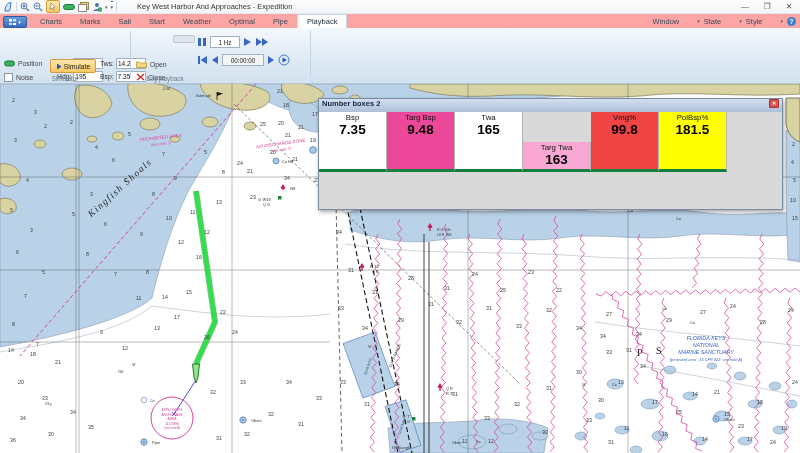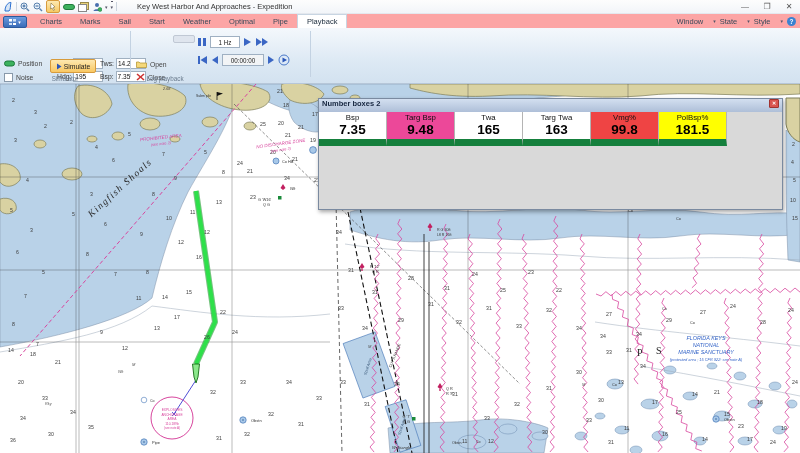--- a/index.html
+++ b/index.html
@@ -19,21 +19,21 @@
   .appbtn .grid{width:7px;height:6px;background:
      linear-gradient(#fff,#fff) 0 0/3px 2.5px no-repeat,
      linear-gradient(#cfe0f4,#cfe0f4) 4px 0/3px 2.5px no-repeat,
      linear-gradient(#cfe0f4,#cfe0f4) 0 3.5px/3px 2.5px no-repeat,
      linear-gradient(#fff,#fff) 4px 3.5px/3px 2.5px no-repeat;}
   .appbtn .caret{color:#fff;}
   #tab-strip{display:flex;}
   .tab{padding:0 9px;display:flex;align-items:center;}
   .tab.active{background:#fff;border:1px solid #c8d5e2;border-bottom:none;color:#1a2a3a;}
   .tr-right{margin-left:auto;display:flex;align-items:center;gap:4px;padding-right:4px;}
-  .tr-item{display:flex;align-items:center;gap:10px;}
+  .tr-item{display:flex;align-items:center;gap:18px;}
   .helpbtn{width:9px;height:9px;border-radius:50%;background:#3b82d0;color:#fff;font-size:6.5px;font-weight:bold;display:flex;align-items:center;justify-content:center;}
   
   .ribbon{position:absolute;left:0;top:28px;width:800px;height:56px;background:linear-gradient(#f4f8fc,#dde9f4 60%,#d3e2f0);border-bottom:1px solid #b6c6d8;box-sizing:border-box;font-size:6.8px;color:#333;}
   .vsep{position:absolute;top:3px;height:46px;width:1px;background:#c3d2e2;}
   .grouplabel{position:absolute;top:47px;font-size:6.3px;color:#6a7b8d;text-align:center;}
   .fld{position:absolute;display:flex;align-items:center;gap:2px;}
   .fld input{width:26px;height:9px;font-size:6.5px;font-family:"Liberation Sans",sans-serif;border:1px solid #a0b0c0;padding:0 1px;background:#fff;color:#111;}
   .chk{width:7px;height:7px;background:#fff;border:1px solid #8899aa;display:inline-block;}
   .lbl-ico{position:absolute;display:flex;align-items:center;gap:3px;color:#444;}
   .simbtn{position:absolute;left:50px;top:31px;width:44px;height:12px;background:linear-gradient(#fde8b0,#f9c863);border:1px solid #d79b3c;border-radius:2px;display:flex;align-items:center;justify-content:center;gap:2px;font-size:6.8px;color:#222;}
@@ -41,21 +41,21 @@
   .tbox{height:10px;border:1px solid #9fb0c2;background:#fff;display:flex;align-items:center;justify-content:center;font-size:6.3px;color:#222;}
   .transport{position:absolute;left:197px;top:8px;}
   .trow{display:flex;align-items:center;gap:3px;margin-bottom:6px;}
   
   .chart{position:absolute;left:0;top:84px;width:800px;height:369px;}
   
   .nbpanel{position:absolute;left:318px;top:98px;width:465px;height:112px;background:#d9d9d9;border:1px solid #7a8aa0;box-shadow:1px 2px 4px rgba(0,0,0,.35);box-sizing:border-box;}
   .nbtitle{height:13px;background:linear-gradient(#d3dff0,#aebfd8);display:flex;align-items:flex-start;padding:0 3px;font-size:7.5px;font-weight:bold;color:#15253f;}
   .nbclose{margin-left:auto;width:8px;height:7px;background:#d9534f;border:1px solid #a03330;color:#fff;font-size:5px;line-height:6px;text-align:center;border-radius:1px;}
   .nbrow{display:flex;}
-  .nbcell{width:68px;box-sizing:border-box;border-right:1px solid #b4b4b4;border-bottom:7px solid #15803d;}
+  .nbcell{width:68px;box-sizing:border-box;border-right:1px solid #b4b4b4;border-bottom:3px solid #15803d;}
   .nbcell .l{font-size:7.8px;text-align:center;padding-top:1px;color:#111;}
   .nbcell .v{font-size:13.5px;font-weight:bold;text-align:center;color:#000;padding:0 0 2px;}
 </style>
 </head>
 <body>
 
 <div class="titlebar">
   <div class="qat">
     <span>
         <svg width="10" height="11">
@@ -598,21 +598,21 @@
         <div class="v">7.35</div>
       </div>
       <div class="nbcell" style="background: #ec4899;">
         <div class="l">Targ Bsp</div>
         <div class="v">9.48</div>
       </div>
       <div class="nbcell" style="background: rgb(255, 255, 255);">
         <div class="l">Twa</div>
         <div class="v">165</div>
       </div>
-      <div class="nbcell" style="background: #ffffff;">
+      <div class="nbcell" style="background: #f9a8d4; margin-top: 30px;">
         <div class="l">Targ Twa</div>
         <div class="v">163</div>
       </div>
       <div class="nbcell" style="background: #ef4444;">
         <div class="l">Vmg%</div>
         <div class="v">99.8</div>
       </div>
       <div class="nbcell" style="background: rgb(255, 255, 0);">
         <div class="l">PolBsp%</div>
         <div class="v">181.5</div>

